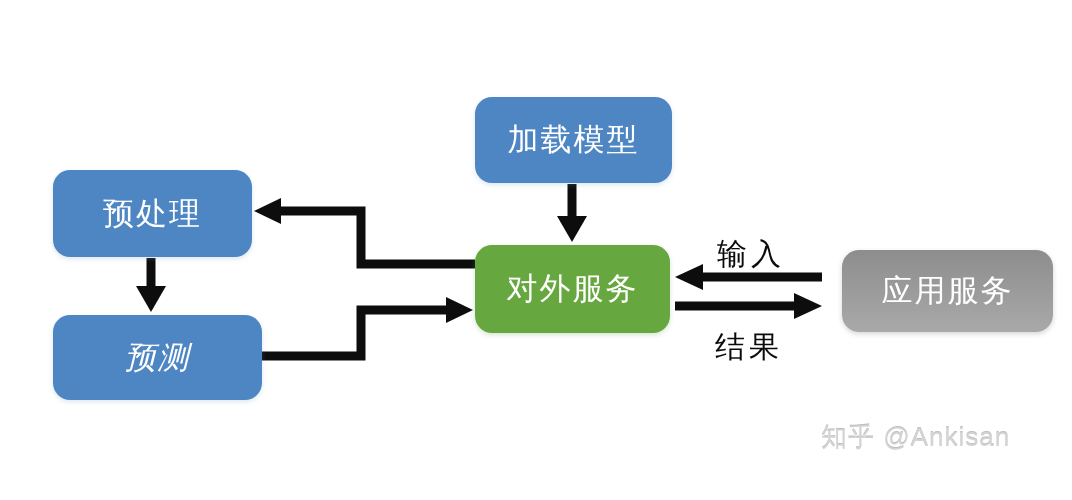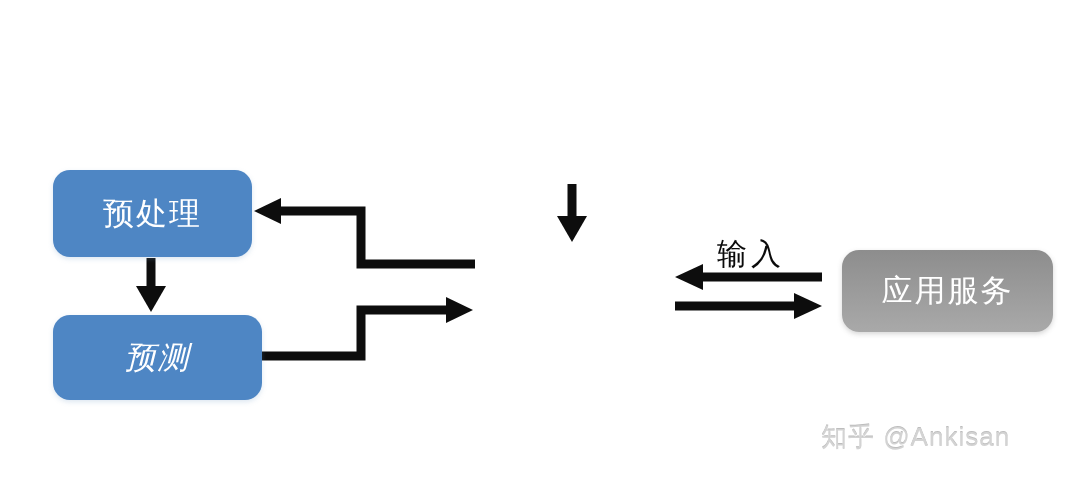--- a/index.html
+++ b/index.html
@@ -107,33 +107,40 @@
       <line x1="822" y1="277" x2="702" y2="277" stroke-width="9"></line>
       <polygon points="703,264 703,290 675,277" stroke="none"></polygon>
     </g>
 
     <g stroke="#0d0d0d" fill="#0d0d0d">
       <line x1="675" y1="306" x2="795" y2="306" stroke-width="9"></line>
       <polygon points="794,293 794,319 822,306" stroke="none"></polygon>
     </g>
   </svg>
 
+  <div class="node node-blue" id="node-load-model">
+    <span>加载模型</span>
+  </div>
 
   <div class="node node-blue" id="node-preprocess">
     <span>预处理</span>
   </div>
 
   <div class="node node-blue" id="node-predict">
     <span>预测</span>
   </div>
 
+  <div class="node node-green" id="node-external-service">
+    <span>对外服务</span>
+  </div>
 
   <div class="node node-gray" id="node-app-service">
     <span>应用服务</span>
   </div>
 
   <div class="edge-label" id="edge-label-input">输入</div>
 
+  <div class="edge-label" id="edge-label-result">结果</div>
 
   <div class="wm-zhihu">知乎 @Ankisan</div>
 
 
 </div>
 
 </body></html>

